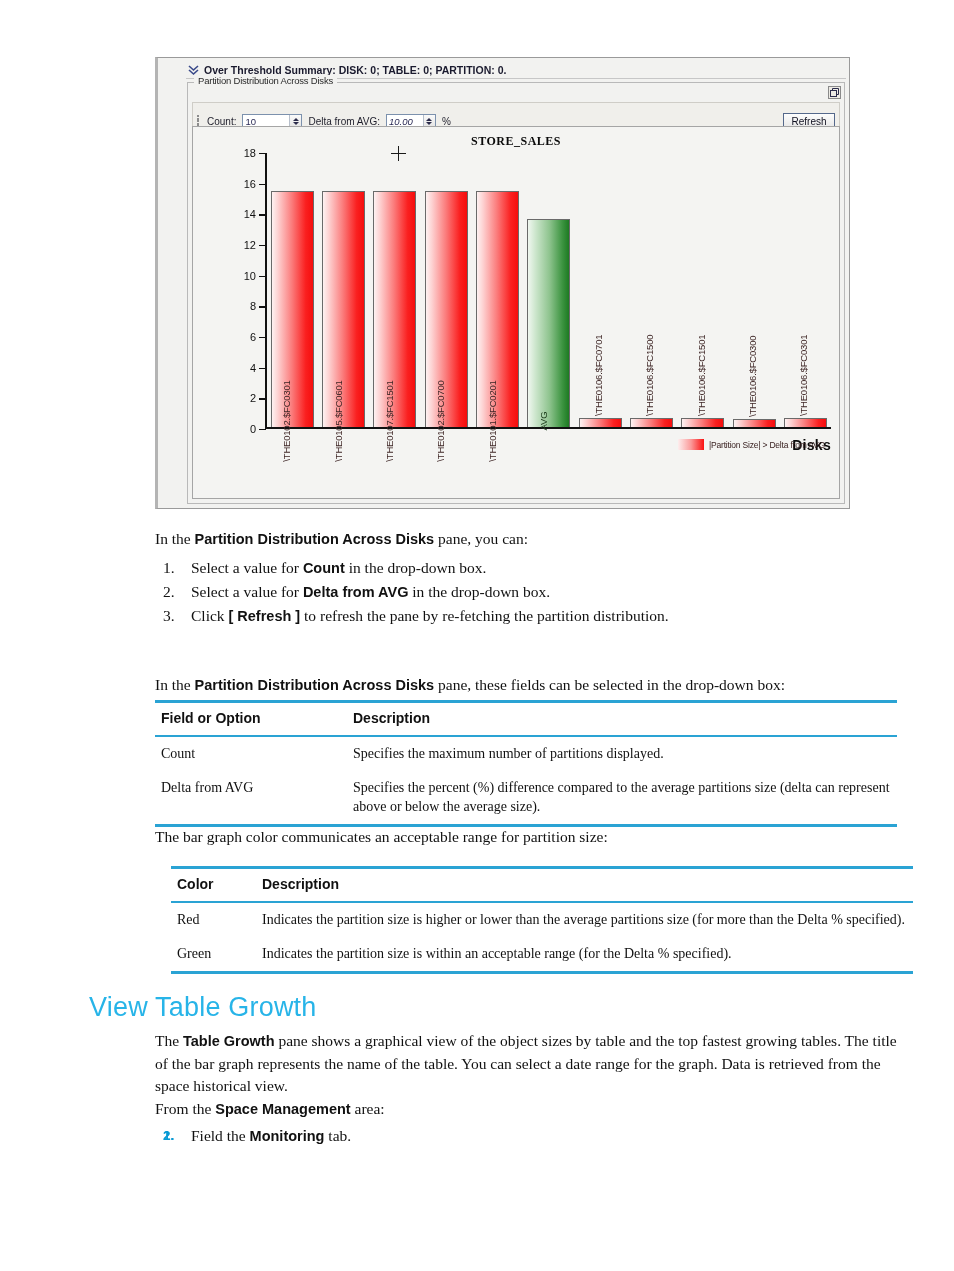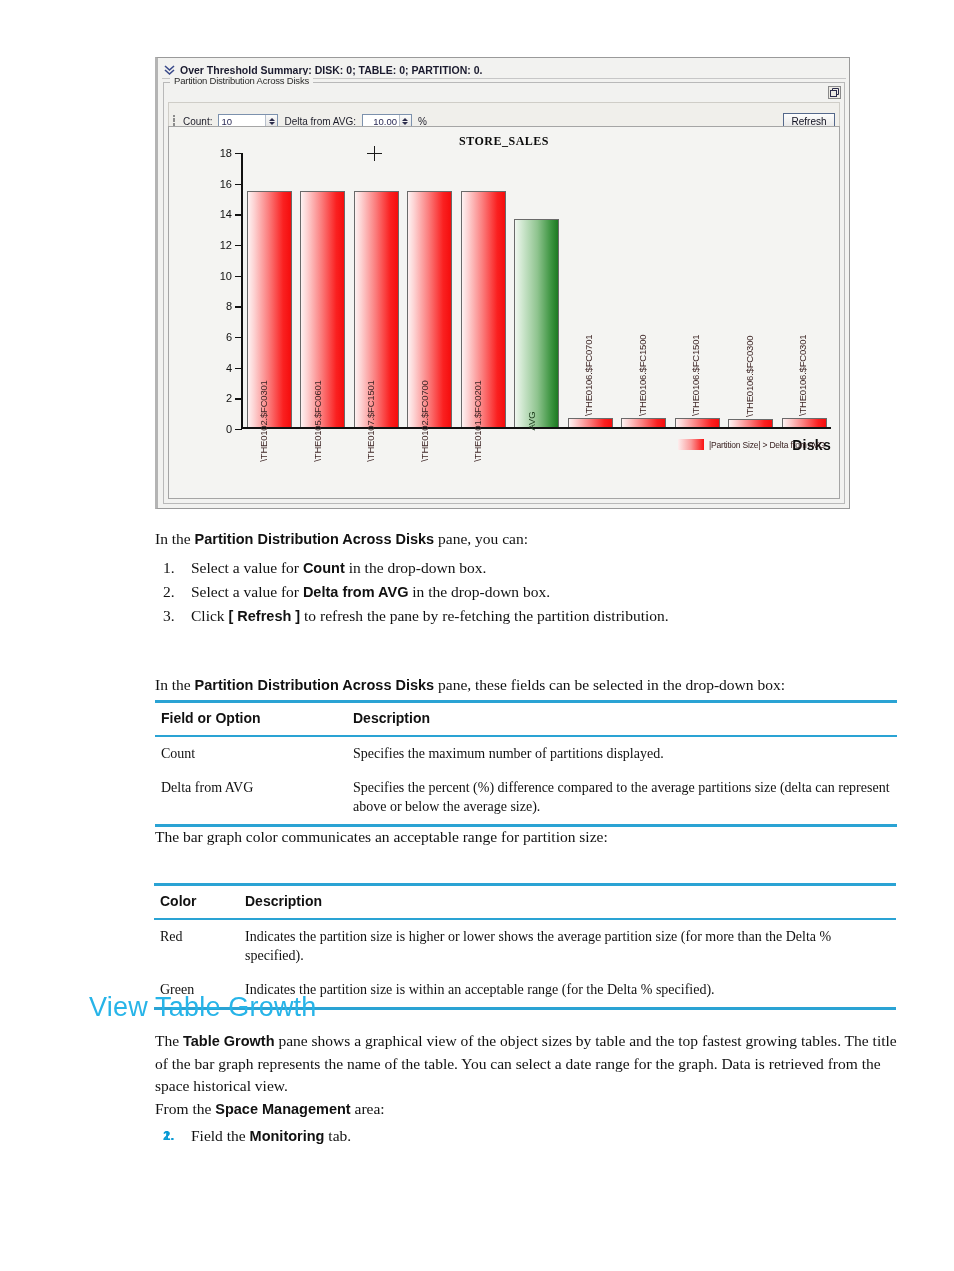--- a/index.html
+++ b/index.html
@@ -19,21 +19,21 @@
     position: absolute;
     left: 155px;
     top: 57px;
     width: 695px;
     height: 452px;
     background: #f2f2f0;
     border: 1px solid #9a9a9a;
     border-left: 3px solid #b4b4b4;
     font-family: "Liberation Sans", sans-serif;
   }
-  .shot-inner { position: absolute; inset: 0; }
+  .shot-inner { position: absolute; inset: 0; margin-left: 24px; }
 
   .thresh-bar {
     position: absolute;
     left: 4px; top: 4px; right: 3px;
     height: 17px;
     display: flex;
     align-items: center;
     gap: 5px;
     font-size: 10.5px;
     font-weight: bold;
@@ -382,21 +382,21 @@
         <span class="tb-label">Count:</span>
         <span class="spin">
           <input type="text" style="width: 46px; text-align: left;" value="10">
           <span class="spin-arrows">
             <span class="sp-up"></span>
             <span class="sp-dn"></span>
           </span>
         </span>
         <span class="tb-label">Delta from AVG:</span>
         <span class="spin">
-          <input type="text" style="width: 36px; text-align: right;" value="10.00">
+          <input type="text" style="width: 36px; text-align: left; font-style: italic;" value="10.00">
           <span class="spin-arrows">
             <span class="sp-up"></span>
             <span class="sp-dn"></span>
           </span>
         </span>
         <span class="tb-label">%</span>
         <span class="refresh-btn">Refresh</span>
       </div>
 
       <div class="chart-panel">
@@ -553,31 +553,31 @@
           <td>Specifies the percent (%) difference compared to the average partitions size (delta can represent above or below the average size).</td>
         </tr>
         <tr>
           <td colspan="2" class="rule-bot" style="padding: 0px;"></td>
         </tr>
       </tbody>
   </table>
 
   <div class="p" style="left:155px; top:826px; width:760px;">The bar graph color communicates an acceptable range for partition size:</div>
 
-  <table class="doc-table" style="left:154px; top:866px; width:742px;margin-top:17px;">
+  <table class="doc-table" style="left:171px; top:866px; width:742px;">
     <thead>
       <tr>
         <th style="width:85px;" class="rule-top">Color</th>
         <th class="rule-top">Description</th>
       </tr>
     </thead>
     <tbody id="colors-body">
         <tr>
           <td class="rule-mid" style="width: 85px;">Red</td>
-          <td class="rule-mid">Indicates the partition size is higher or lower shows the average partition size (for more than the Delta % specified).</td>
+          <td class="rule-mid">Indicates the partition size is higher or lower than the average partitions size (for more than the Delta % specified).</td>
         </tr>
         <tr>
           <td style="width: 85px;">Green</td>
           <td>Indicates the partition size is within an acceptable range (for the Delta % specified).</td>
         </tr>
         <tr>
           <td colspan="2" class="rule-bot" style="padding: 0px;"></td>
         </tr>
       </tbody>
   </table>

